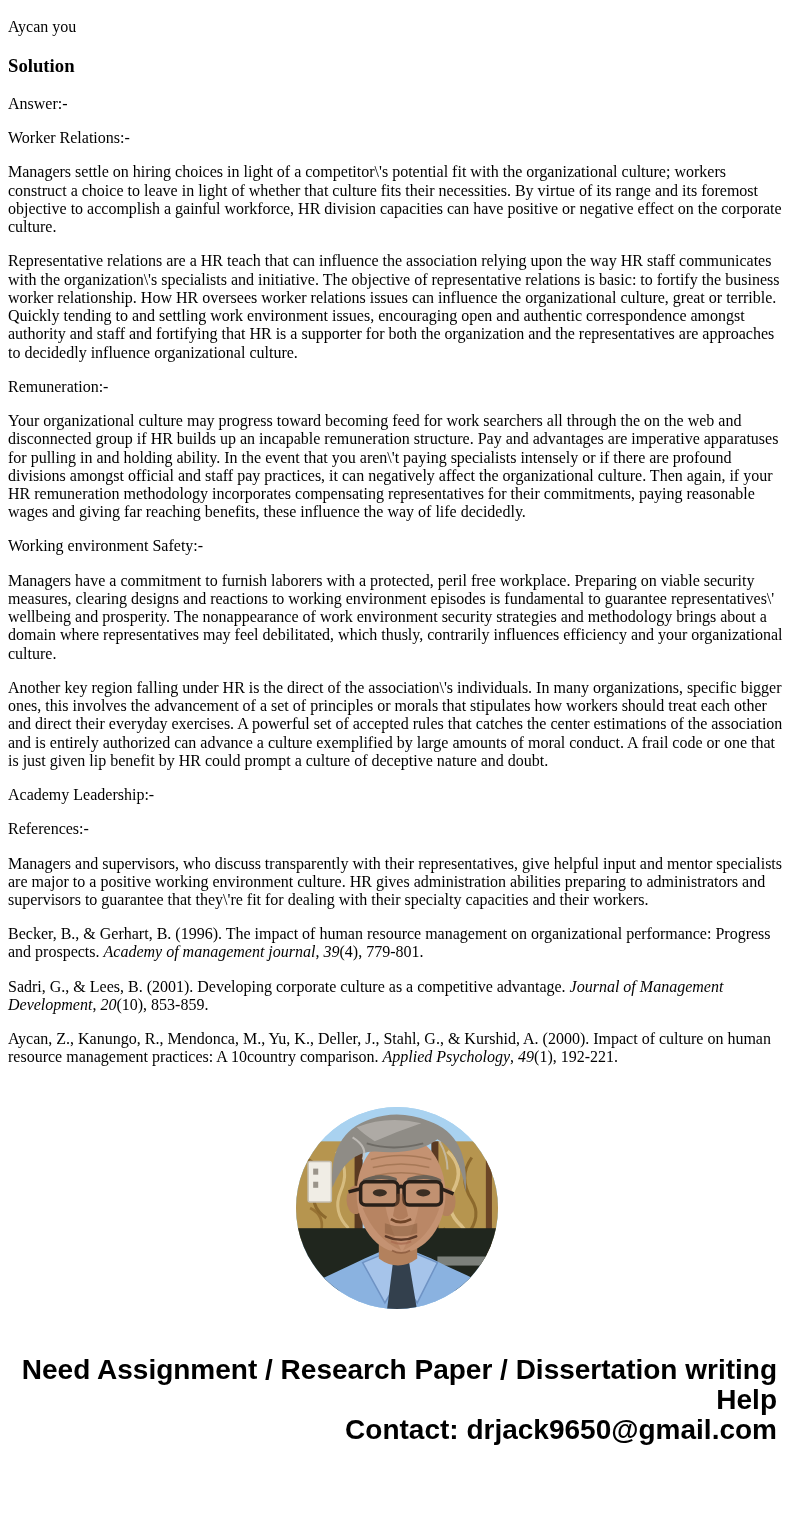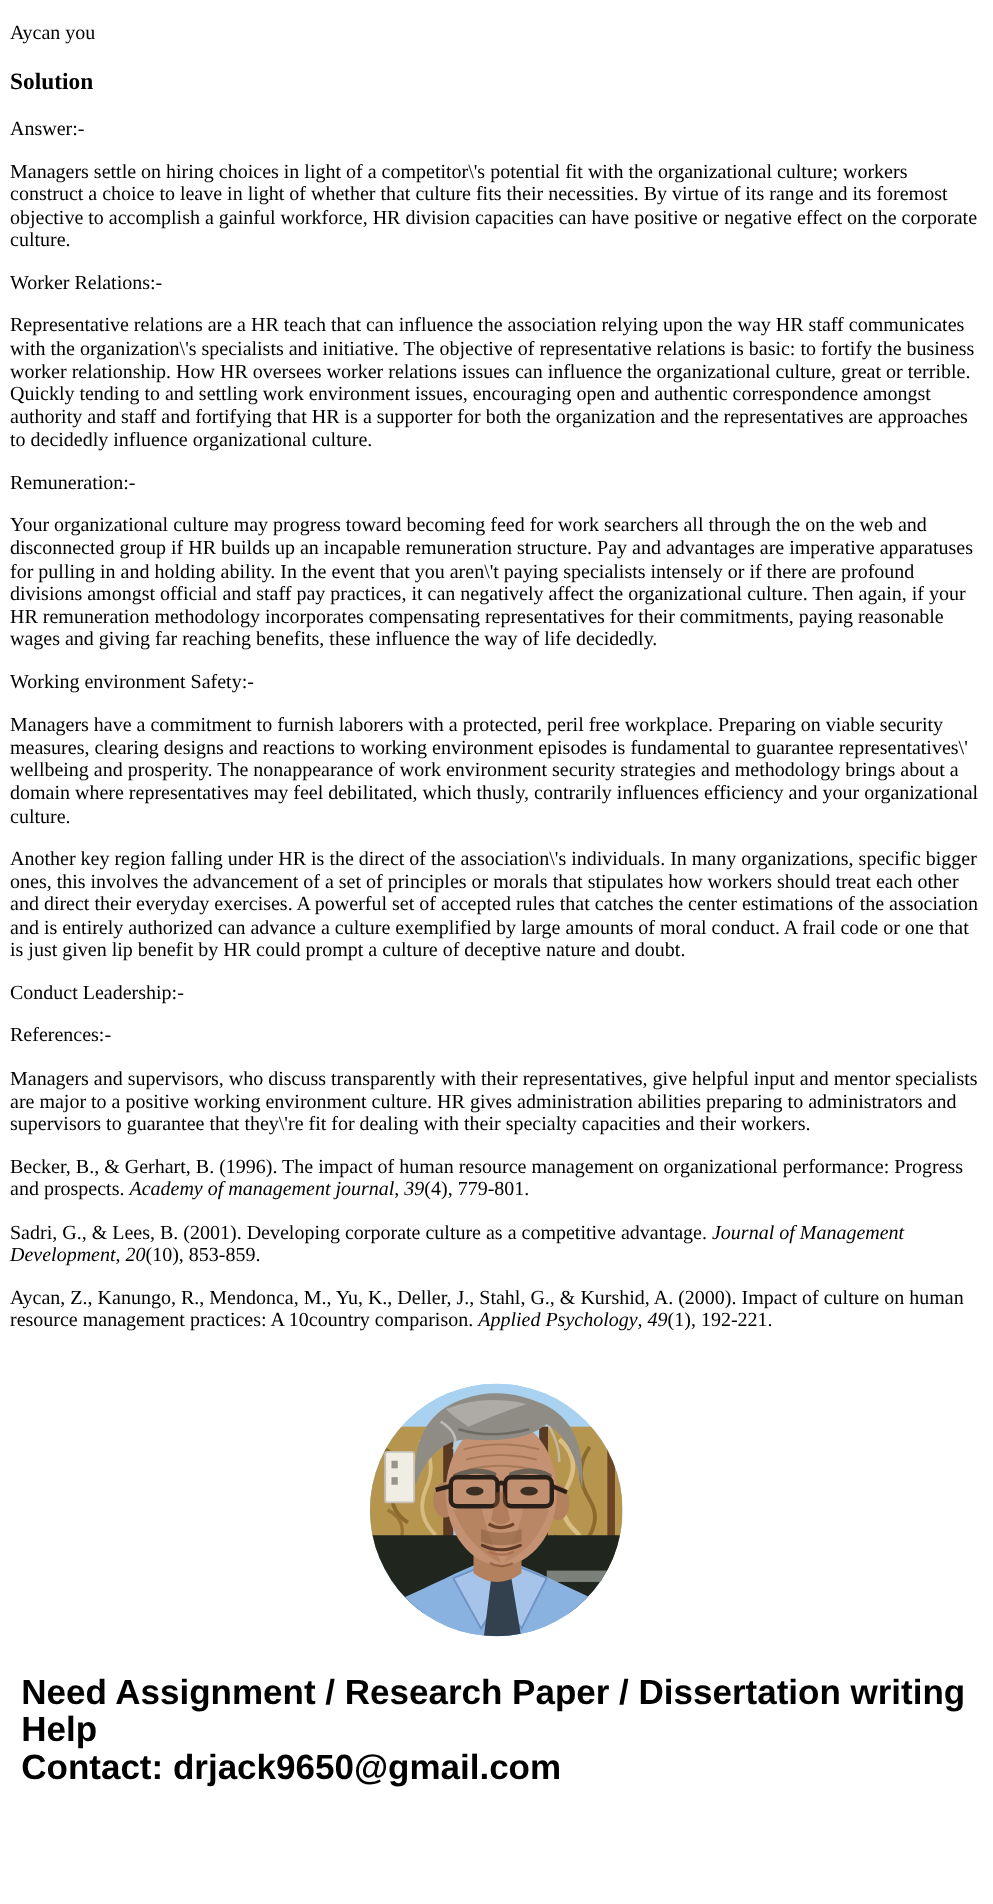--- a/index.html
+++ b/index.html
@@ -25,54 +25,54 @@
   .avatar-wrap {
     width: 202px;
     height: 202px;
     margin: 40px auto 0 auto;
     border-radius: 50%;
     overflow: hidden;
     background: #a9d2f0;
   }
   .avatar-wrap svg { display: block; width: 100%; height: 100%; }
   .footer {
-    margin-top: 30px;
-    text-align: left;
+    margin-top: 46px;
+    text-align: right;
     font-family: "Liberation Sans", sans-serif;
     font-weight: bold;
     font-size: 28px;
     line-height: 1.08;
     color: #000000;
   }
   .footer .line { margin: 0 auto; max-width: 760px; }
 </style>
 </head>
 <body>
 
 <div class="doc">
 
   <p>Aycan you</p>
 
   <h3 class="solution">Solution</h3>
 
   <p>Answer:-</p>
+  <p>Worker Relations:-</p>
+
   <p>Managers settle on hiring choices in light of a competitor\'s potential fit with the organizational culture; workers construct a choice to leave in light of whether that culture fits their necessities. By virtue of its range and its foremost objective to accomplish a gainful workforce, HR division capacities can have positive or negative effect on the corporate culture.</p>
-
-  <p>Worker Relations:-</p>
   <p>Representative relations are a HR teach that can influence the association relying upon the way HR staff communicates with the organization\'s specialists and initiative. The objective of representative relations is basic: to fortify the business worker relationship. How HR oversees worker relations issues can influence the organizational culture, great or terrible. Quickly tending to and settling work environment issues, encouraging open and authentic correspondence amongst authority and staff and fortifying that HR is a supporter for both the organization and the representatives are approaches to decidedly influence organizational culture.</p>
 
   <p>Remuneration:-</p>
   <p>Your organizational culture may progress toward becoming feed for work searchers all through the on the web and disconnected group if HR builds up an incapable remuneration structure. Pay and advantages are imperative apparatuses for pulling in and holding ability. In the event that you aren\'t paying specialists intensely or if there are profound divisions amongst official and staff pay practices, it can negatively affect the organizational culture. Then again, if your HR remuneration methodology incorporates compensating representatives for their commitments, paying reasonable wages and giving far reaching benefits, these influence the way of life decidedly.</p>
 
   <p>Working environment Safety:-</p>
   <p>Managers have a commitment to furnish laborers with a protected, peril free workplace. Preparing on viable security measures, clearing designs and reactions to working environment episodes is fundamental to guarantee representatives\' wellbeing and prosperity. The nonappearance of work environment security strategies and methodology brings about a domain where representatives may feel debilitated, which thusly, contrarily influences efficiency and your organizational culture.</p>
 
   <p>Another key region falling under HR is the direct of the association\'s individuals. In many organizations, specific bigger ones, this involves the advancement of a set of principles or morals that stipulates how workers should treat each other and direct their everyday exercises. A powerful set of accepted rules that catches the center estimations of the association and is entirely authorized can advance a culture exemplified by large amounts of moral conduct. A frail code or one that is just given lip benefit by HR could prompt a culture of deceptive nature and doubt.</p>
 
-  <p>Conduct Leadership:-</p>
+  <p>Academy Leadership:-</p>
   <p>References:-</p>
 
   <p>Managers and supervisors, who discuss transparently with their representatives, give helpful input and mentor specialists are major to a positive working environment culture. HR gives administration abilities preparing to administrators and supervisors to guarantee that they\'re fit for dealing with their specialty capacities and their workers.</p>
 
   <p class="ref"><span>Becker, B., &amp; Gerhart, B. (1996). The impact of human resource management on organizational performance: Progress and prospects. </span><i>Academy of management journal</i><span>, </span><i>39</i><span>(4), 779-801.</span></p>
   <p class="ref"><span>Sadri, G., &amp; Lees, B. (2001). Developing corporate culture as a competitive advantage. </span><i>Journal of Management Development</i><span>, </span><i>20</i><span>(10), 853-859.</span></p>
   <p class="ref"><span>Aycan, Z., Kanungo, R., Mendonca, M., Yu, K., Deller, J., Stahl, G., &amp; Kurshid, A. (2000). Impact of culture on human resource management practices: A 10country comparison. </span><i>Applied Psychology</i><span>, </span><i>49</i><span>(1), 192-221.</span></p>
 
 </div>
 

